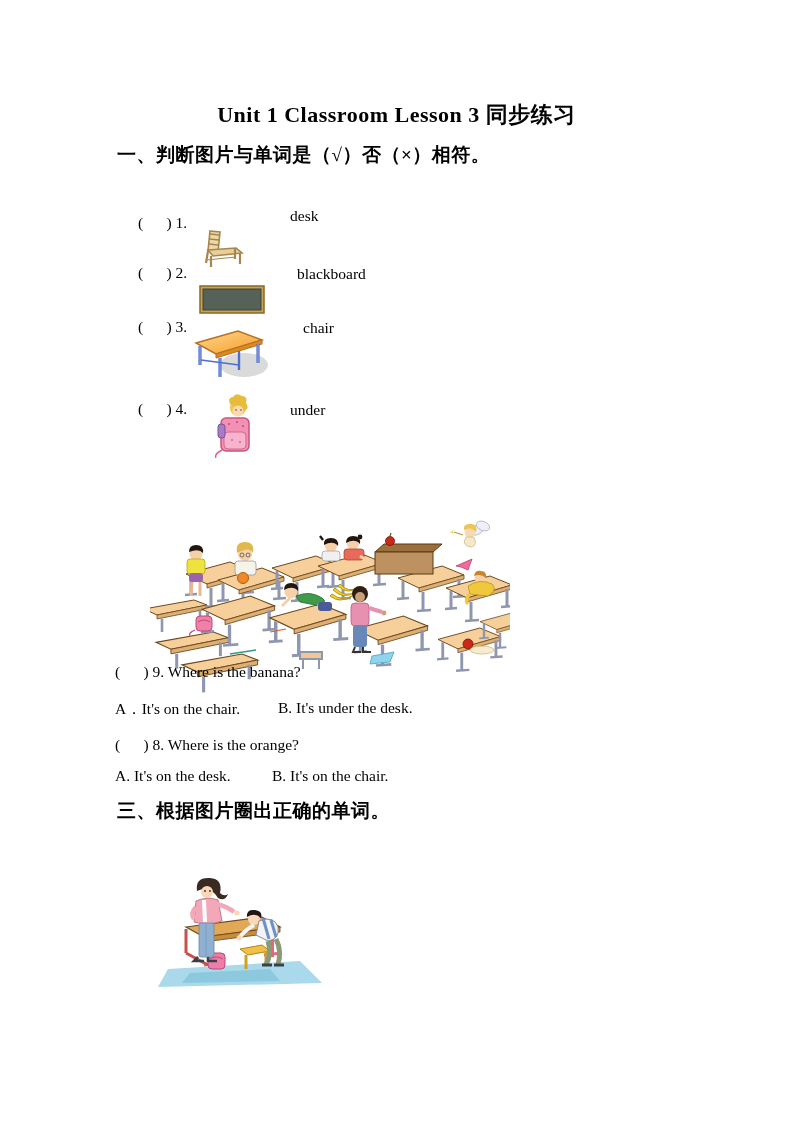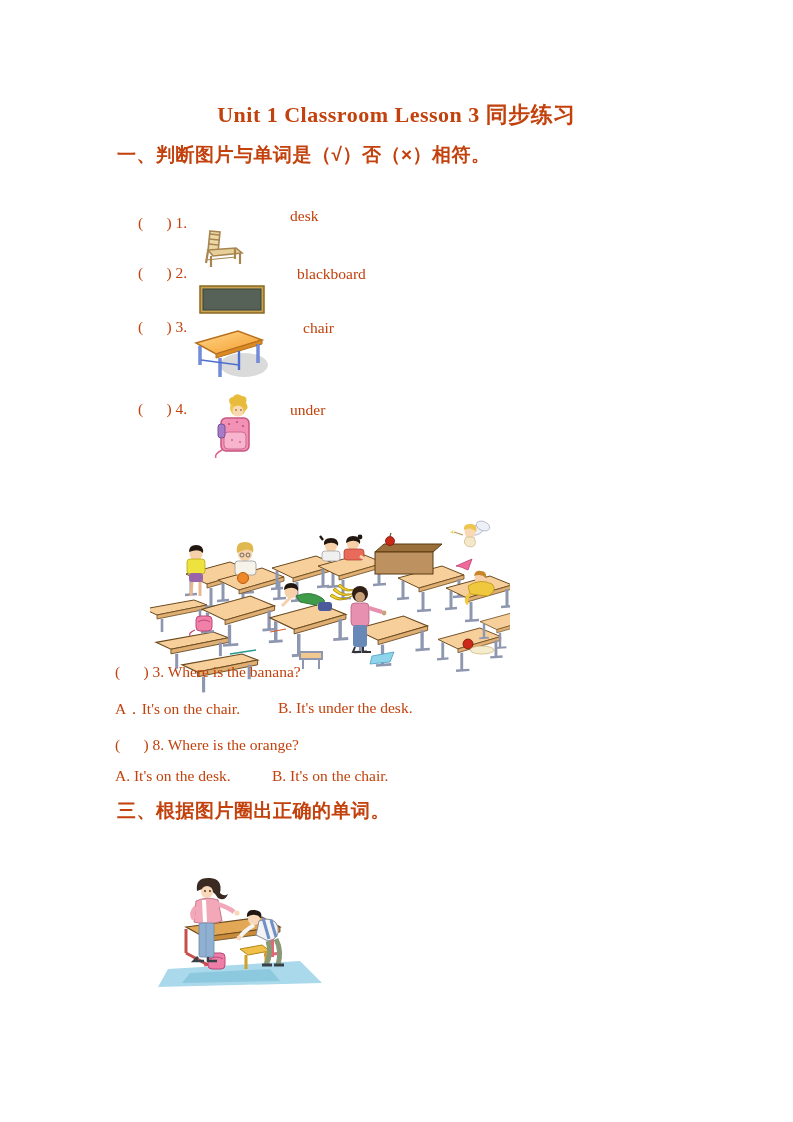--- a/index.html
+++ b/index.html
@@ -1,27 +1,27 @@
 <!DOCTYPE html>
 <html><head>
 <meta charset="utf-8">
 <style>
   html,body{margin:0;padding:0;background:#888;}
   .page{
     position:relative;width:793px;height:1122px;background:#ffffff;
-    margin:0 auto;overflow:hidden;color:#c2410c;
+    margin:0 auto;overflow:hidden;color:#000000;
     font-family:"Liberation Serif","DejaVu Serif",serif;
   }
   .abs{position:absolute;white-space:pre;}
   .title{
     left:0;top:100px;width:793px;text-align:center;
     font-size:22px;font-weight:bold;letter-spacing:.5px;
   }
   .heading{
-    font-family:Liberation Sans, sans-serif;
+    font-family:Liberation Serif, serif;
     font-weight:bold;font-size:19px;letter-spacing:.5px;
   }
   .body-text{font-size:15.5px;}
   svg{display:block;}
 </style>
 </head>
 <body>
 
 <div class="page">
 
@@ -241,21 +241,21 @@
 
       <circle cx="318" cy="140" r="5" fill="#cc2818" stroke="#7a1008" stroke-width="0.8"></circle>
       <ellipse cx="332" cy="146" rx="12" ry="4" fill="#f5ecd0" stroke="#c8b070" stroke-width="0.7"></ellipse>
 
       <polygon points="222,152 244,148 240,158 220,160" fill="#8ed4ea" stroke="#4aa0c0" stroke-width="0.8"></polygon>
       <path d="M80 150 L106 146" stroke="#2a9a8a" stroke-width="1.6" fill="none"></path>
       <path d="M120 128 L136 125" stroke="#d85a2a" stroke-width="1.2" fill="none"></path>
     </svg>
   </div>
 
-  <div class="abs body-text" style="left:115px;top:663px;">(      ) 3. Where is the banana?</div>
+  <div class="abs body-text" style="left:115px;top:663px;">(      ) 9. Where is the banana?</div>
   <div class="abs body-text" style="left:115px;top:699px;">A．It's on the chair.</div>
   <div class="abs body-text" style="left:278px;top:699px;">B. It's under the desk.</div>
   <div class="abs body-text" style="left:115px;top:736px;">(      ) 8. Where is the orange?</div>
   <div class="abs body-text" style="left:115px;top:767px;">A. It's on the desk.</div>
   <div class="abs body-text" style="left:272px;top:767px;">B. It's on the chair.</div>
 
   <div class="abs heading" style="left:117px;top:798px;">三、根据图片圈出正确的单词。</div>
 
   <div class="abs" style="left:150px;top:833px;">
     <svg width="180" height="128" viewBox="0 0 180 128">

